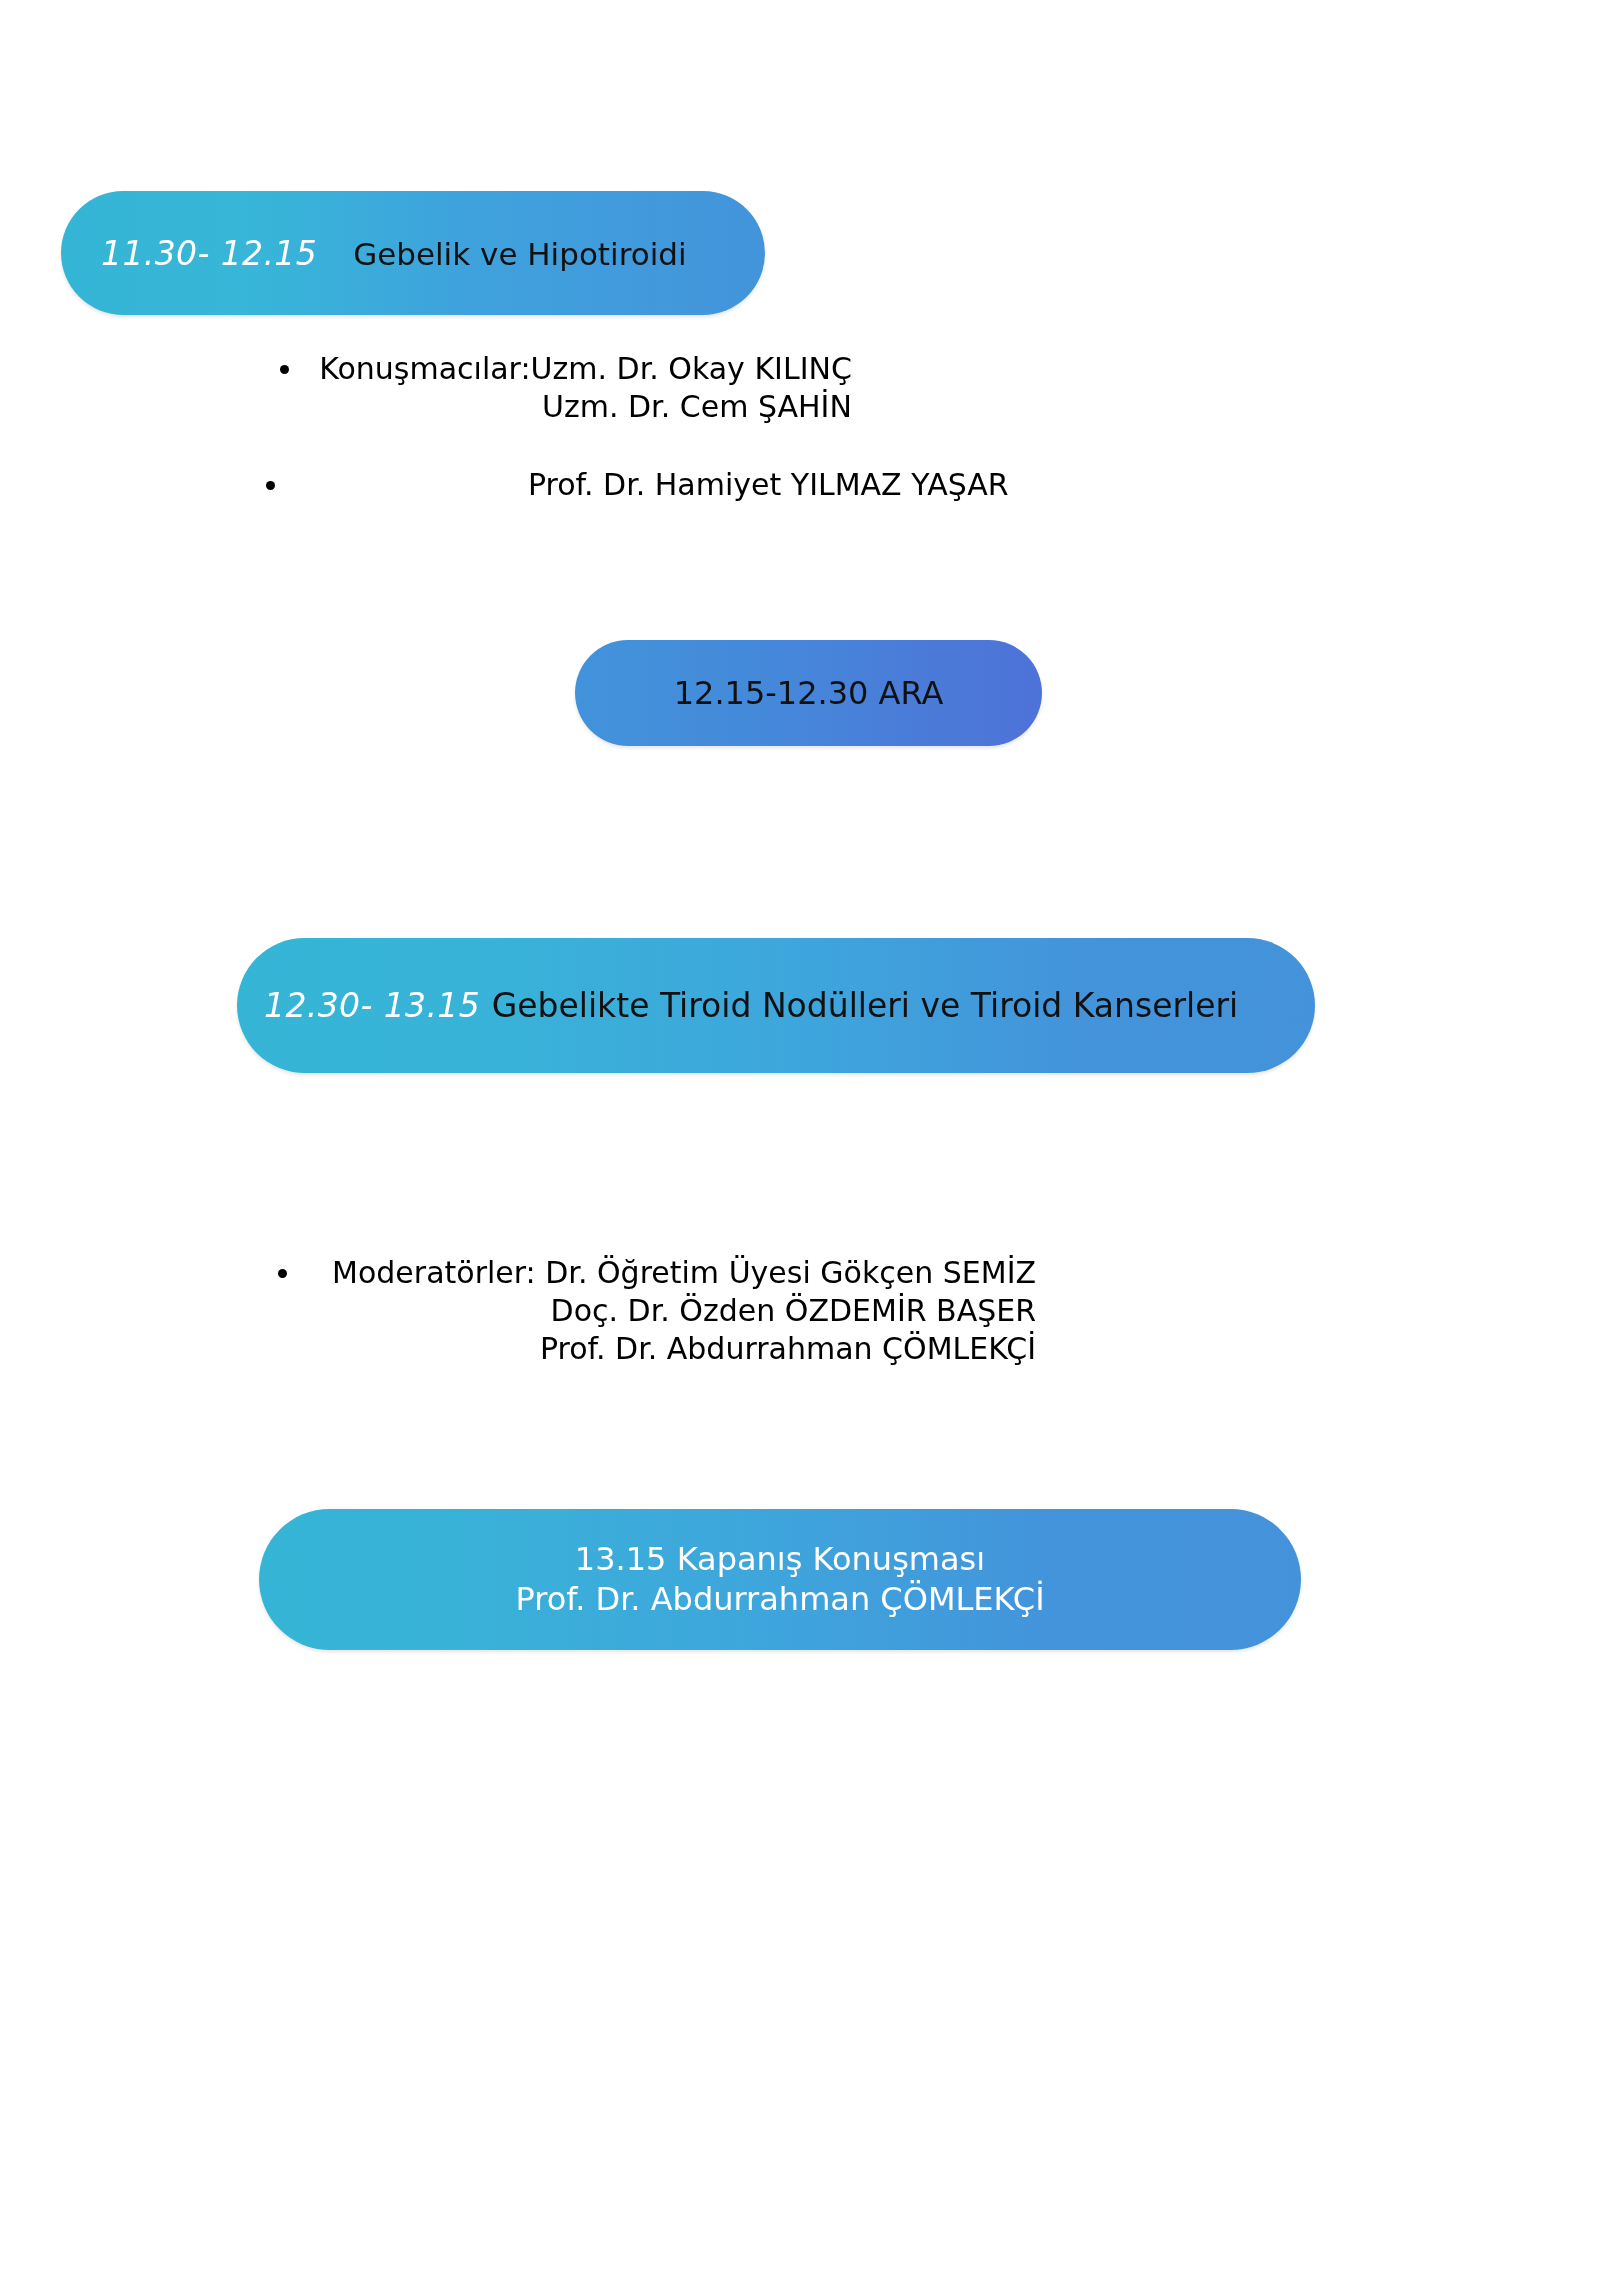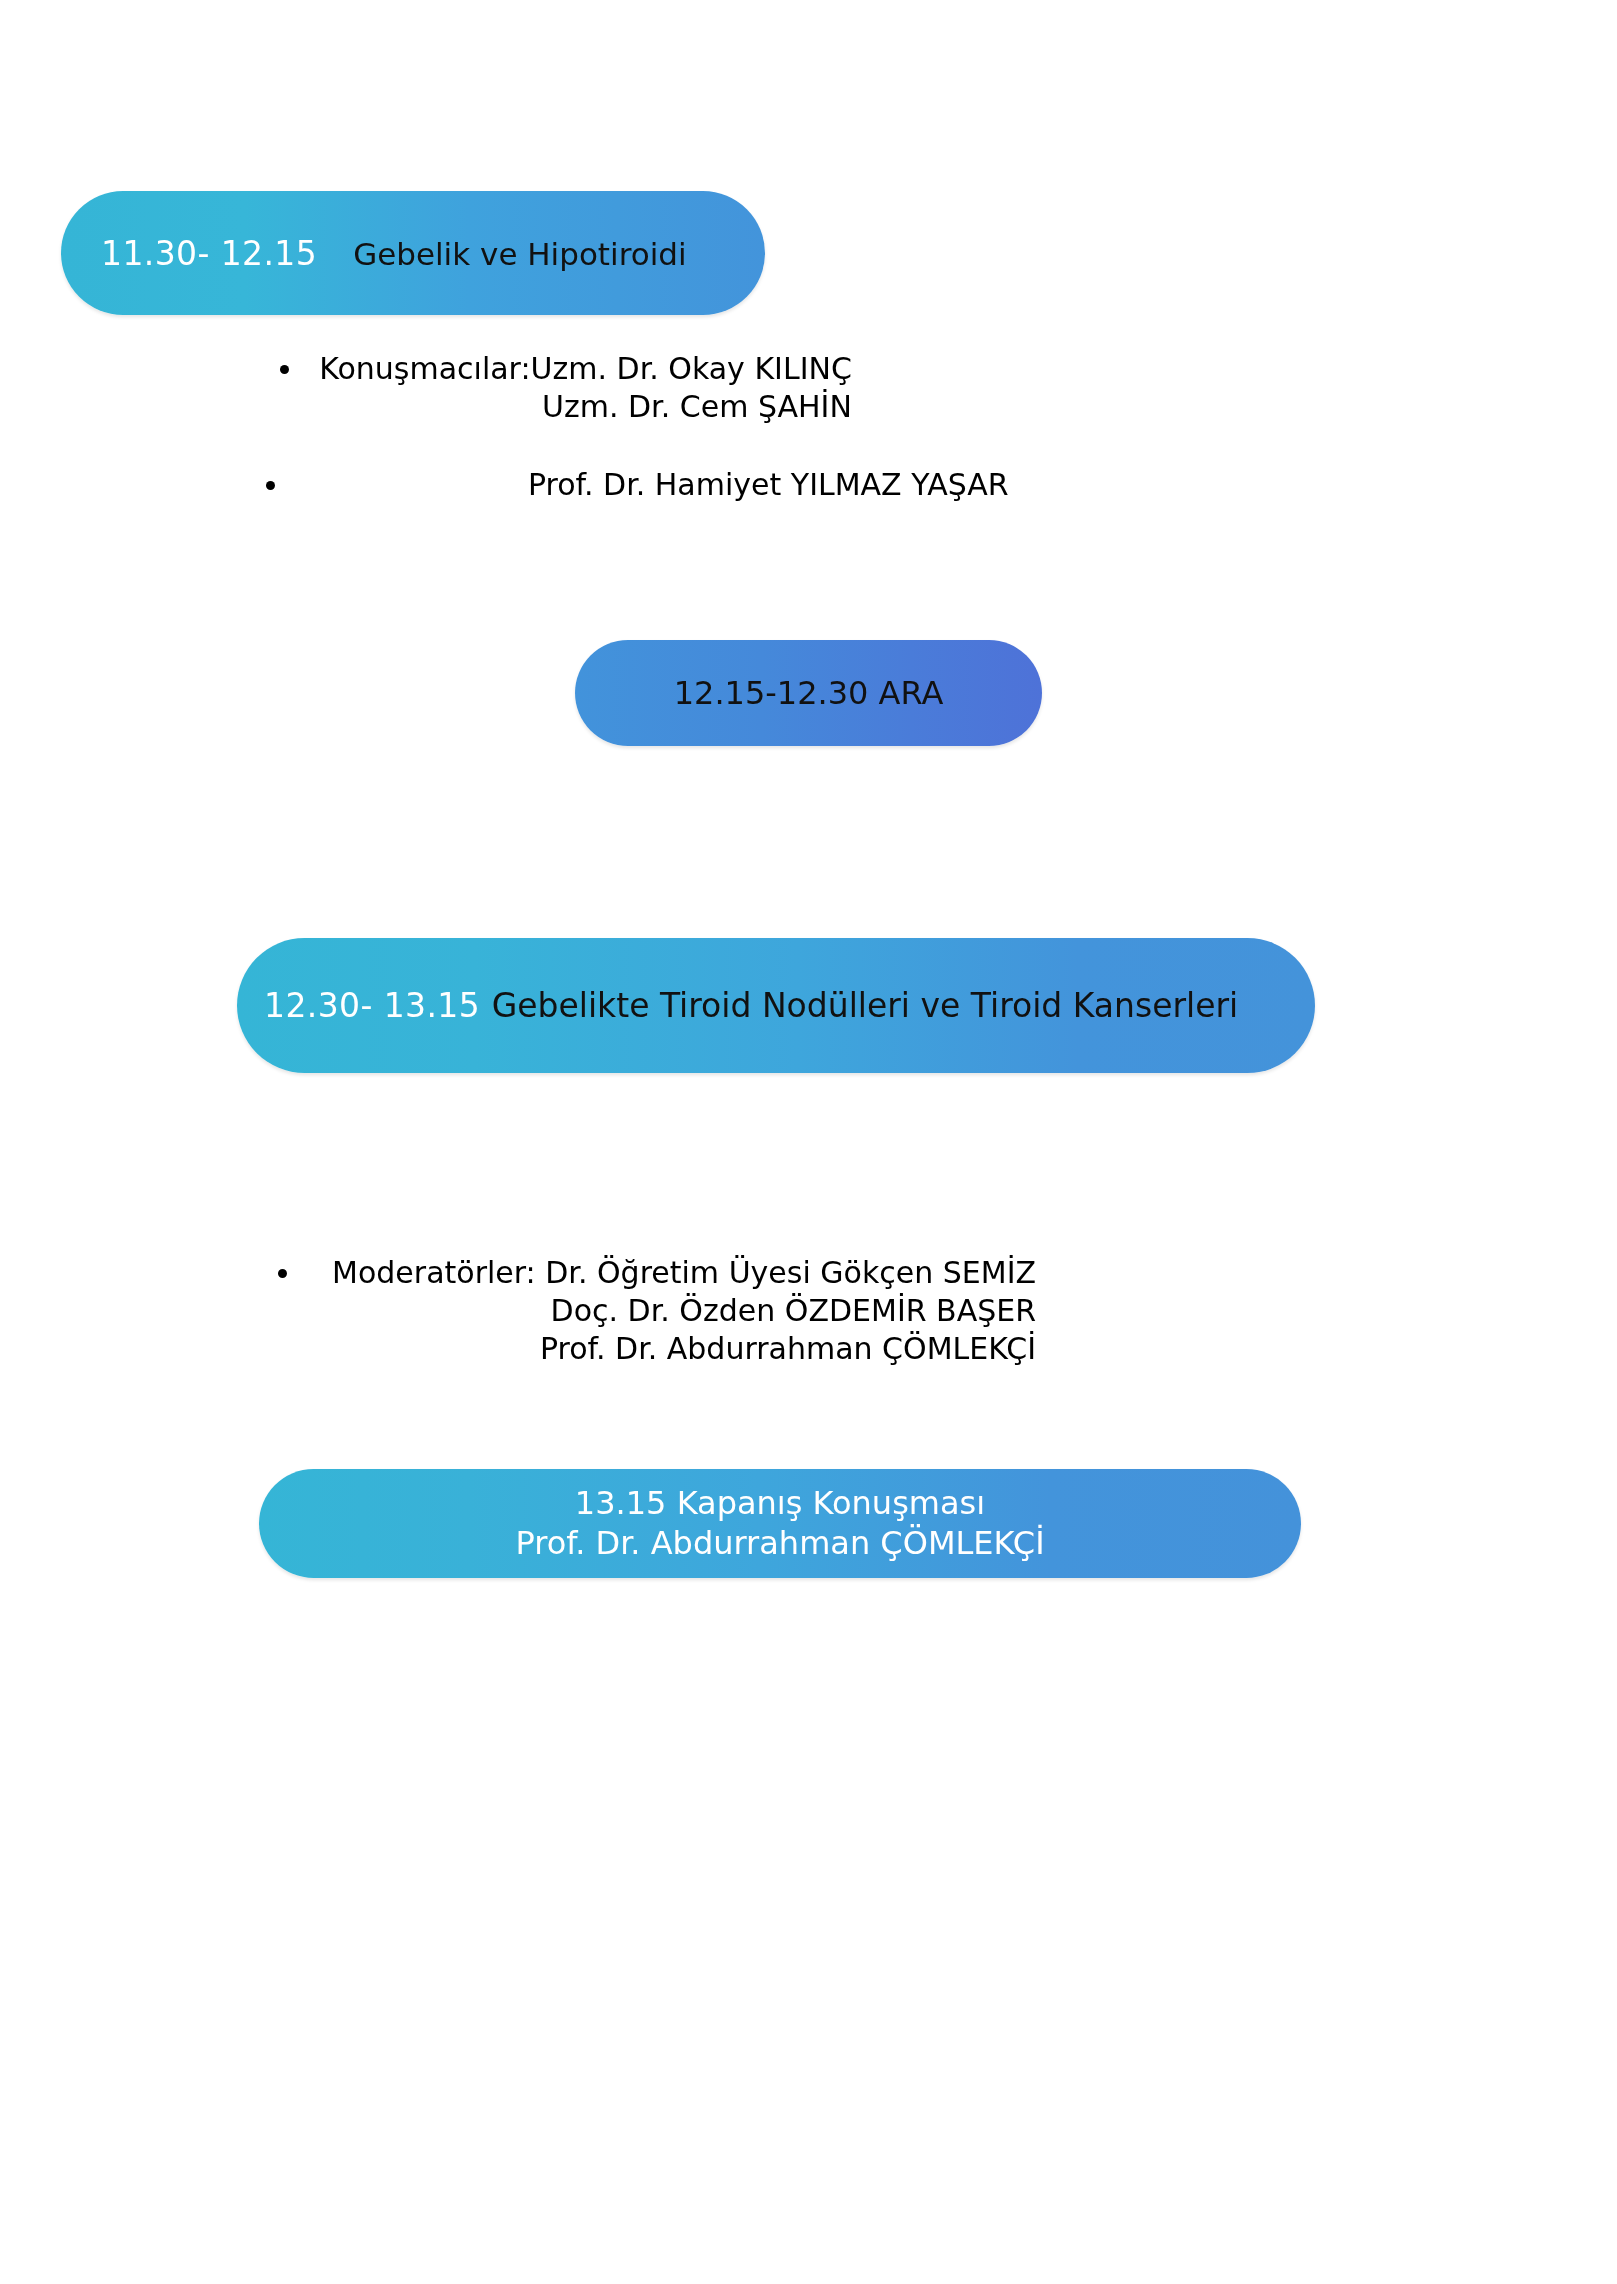--- a/index.html
+++ b/index.html
@@ -35,20 +35,21 @@
 
   .pill-inner {
     width: 100%;
     display: block;
     white-space: nowrap;
   }
 
   .pill-time {
     color: #ffffff;
     font-weight: 400;
+    font-style: italic;
   }
 
   .pill-title {
     color: #111111;
     font-weight: 400;
   }
 
   
   #pill-session-1 {
     left: 61px;
@@ -82,23 +83,23 @@
     height: 135px;
     background: linear-gradient(90deg, #35b5d6 0%, #38b3d8 22%, #3ea6dc 52%, #4394db 78%, #4493da 100%);
     padding: 0 0 0 27px;
   }
   #pill-session-2 .pill-time  { font-size: 33px; letter-spacing: 0.4px; }
   #pill-session-2 .pill-title { font-size: 33px; margin-left: 11.5px; }
 
   
   #pill-closing {
     left: 259px;
-    top: 1469px;
+    top: 1509px;
     width: 1042px;
-    height: 109px;
+    height: 141px;
     background: linear-gradient(90deg, #35b5d6 0%, #39b1d8 20%, #3ea6dc 48%, #4394db 76%, #4492da 100%);
     justify-content: center;
     text-align: center;
   }
   #pill-closing .pill-inner { text-align: center; }
   #pill-closing .closing-line {
     display: block;
     color: #ffffff;
     font-size: 32px;
     line-height: 1.22;

